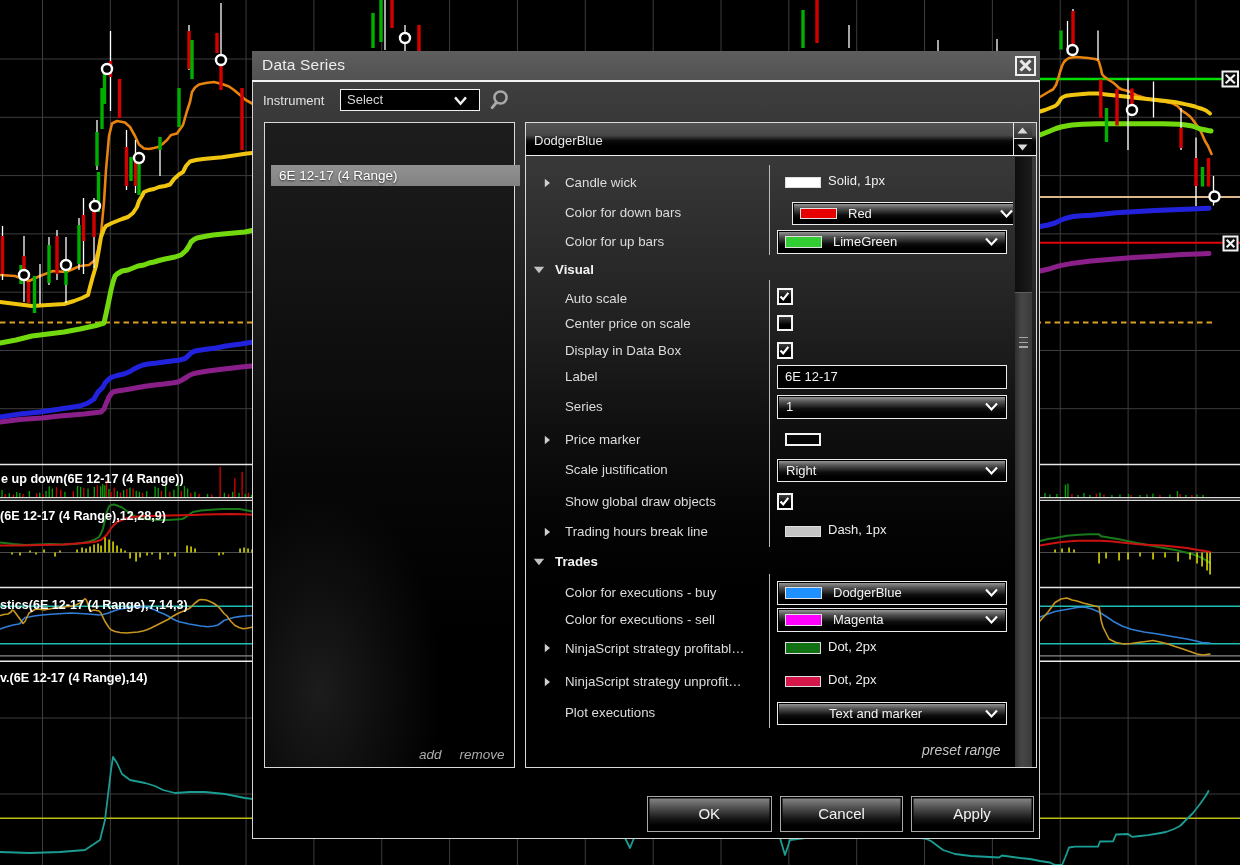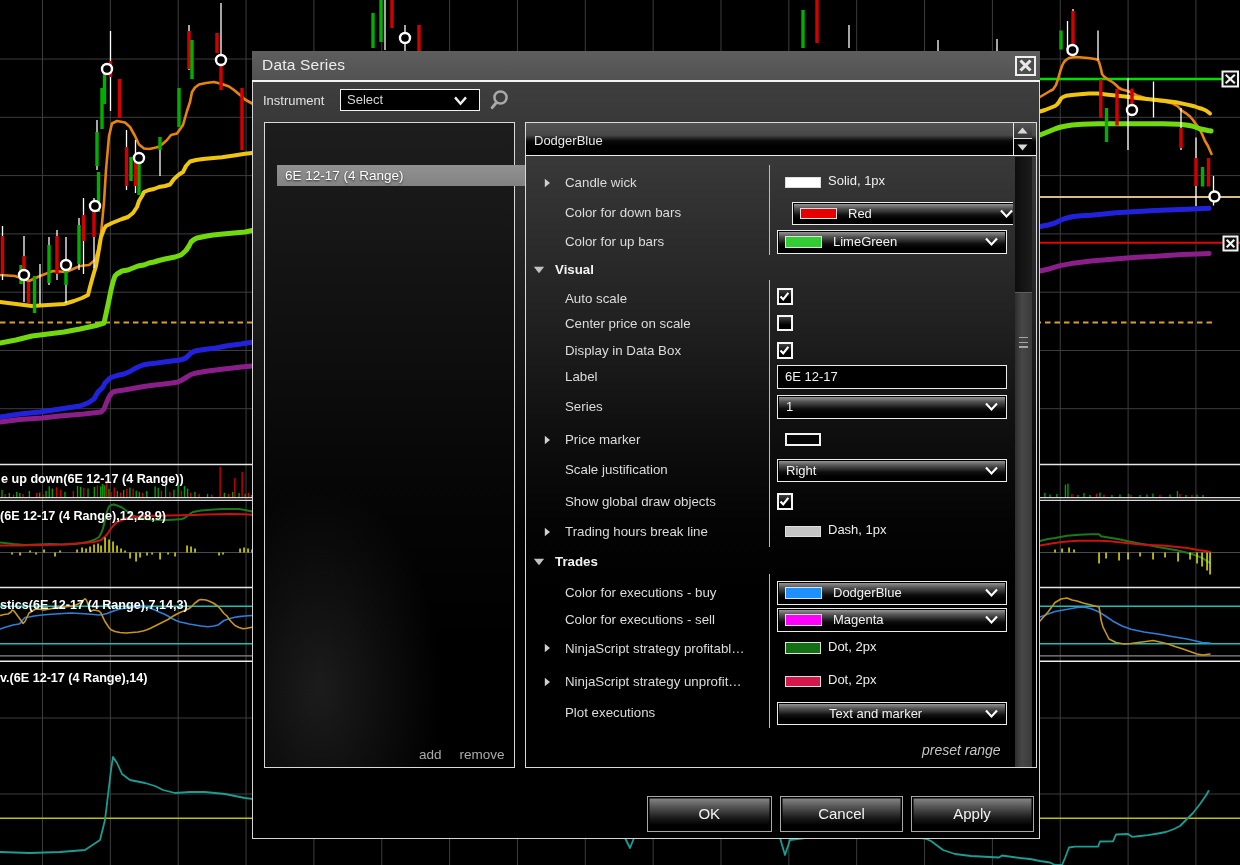--- a/index.html
+++ b/index.html
@@ -13,23 +13,23 @@
   background:#4e4e4e;display:flex;align-items:center;justify-content:center}
 #instlab{position:absolute;left:10px;top:42px;font-size:13px;color:#e2e2e2}
 #selbox{position:absolute;left:87px;top:37.5px;width:138px;height:20px;border:1.5px solid #f0f0f0;background:#000;font-size:13px}
 #applied{position:absolute;left:11px;top:71px;width:248.5px;height:644px;border:1px solid #d9d9d9;
   background:radial-gradient(ellipse 70% 45% at 22% 88%,#1c1c1c,rgba(0,0,0,0) 70%),linear-gradient(180deg,#1d1d1d 0,#101010 200px,#050505 380px,#000 520px)}
 #props{position:absolute;left:272px;top:71px;width:509.5px;height:644px;border:1px solid #d9d9d9;
   background:linear-gradient(180deg,#3e3e3e 0,#303030 90px,#222 190px,#101010 300px,#040404 400px,#000 470px)}
 .phead{position:absolute;left:0;top:0;width:100%;height:32px;
   background:linear-gradient(180deg,#535353 0,#474747 38%,#0a0a0a 56%,#000 72%);border-bottom:1.5px solid #ededed}
 .pheadtext{position:absolute;left:8px;top:10px;font-size:13px;color:#e8e8e8}
-#selrow{position:absolute;left:12px;top:41.5px;width:100%;height:21.5px;background:linear-gradient(180deg,#919191,#828282);
+#selrow{position:absolute;left:6px;top:41.5px;width:100%;height:21.5px;background:linear-gradient(180deg,#919191,#828282);
   font-size:13.5px;color:#fff;text-shadow:0 1px 2px rgba(0,0,0,.7);line-height:21.5px;padding-left:8px;box-sizing:border-box}
-#addremove{position:absolute;right:9px;bottom:5px;font-size:13.5px;color:#ababab}
+#addremove{position:absolute;right:9px;bottom:5px;font-size:13.5px;font-style:italic;color:#ababab}
 #scrollbtns{position:absolute;right:4px;top:0;width:18px;height:32px;border-left:1px solid #e8e8e8}
 #sbup{width:100%;height:16px;background:linear-gradient(180deg,#555,#333);display:flex;align-items:center;justify-content:center;border-bottom:1px solid #dadada;box-sizing:border-box}
 #sbdn{width:100%;height:16px;background:#050505;display:flex;align-items:center;justify-content:center}
 #pbody{position:absolute;left:0;top:33.5px;width:487px;height:610px;overflow:hidden;font-size:13px}
 .lab{position:absolute;color:#dcdcdc;white-space:nowrap;font-size:13.3px}
 .glab{position:absolute;color:#f2f2f2;font-weight:bold;white-space:nowrap;font-size:13.3px}
 .val{position:absolute;color:#eee;white-space:nowrap}
 .dd{position:absolute;border:1px solid #ececec;background:linear-gradient(180deg,#a2a2a2 0,#555 25%,#0e0e0e 58%,#000 78%);
   box-shadow:inset 0 0 0 1px #000;color:#f2f2f2}
 .ti{position:absolute;border:1px solid #ececec;background:#000;color:#f2f2f2}

